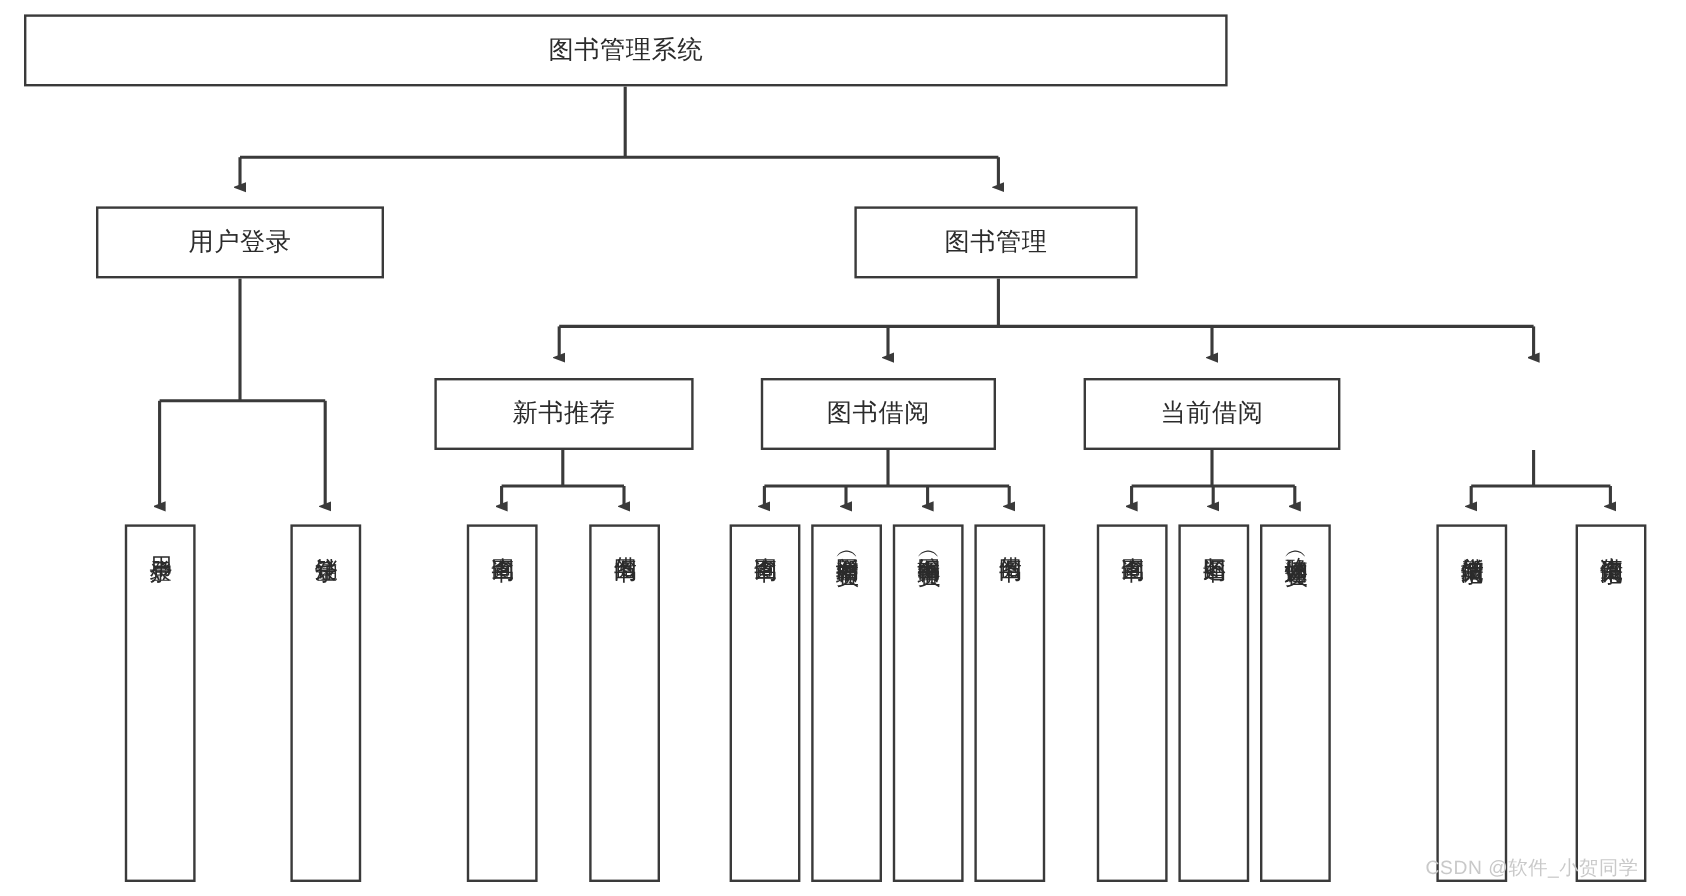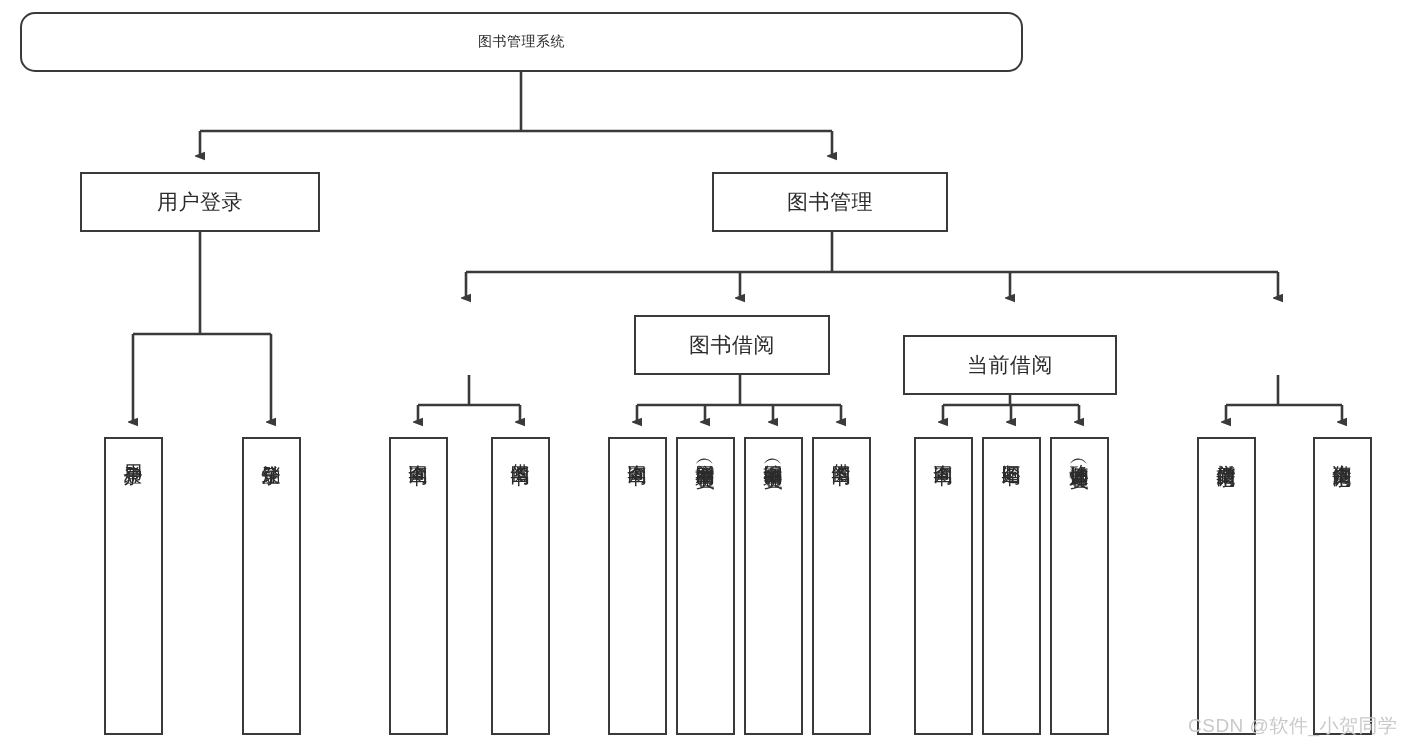--- a/index.html
+++ b/index.html
@@ -36,42 +36,41 @@
     justify-content: center;
     color: #2b2b2b;
   }
   .node-h {
     font-size: 21px;
     letter-spacing: 0.5px;
     line-height: 1.1;
     white-space: nowrap;
   }
   .node-root {
-    font-size: 14px;
-    border-radius: 15px;
+    font-size: 21px;
   }
   .node-leaf {
     font-size: 19px;
     padding: 10px 0 10px 0;
     align-items: flex-start;
     justify-content: center;
   }
   .vtext {
     writing-mode: vertical-rl;
     text-orientation: upright;
     line-height: 1.22;
     letter-spacing: 1px;
     white-space: nowrap;
     display: block;
   }
   .watermark {
     position: absolute;
     left: 1188px;
     top: 713px;
-    font-size: 19px;
+    font-size: 16px;
     color: #c9c9c9;
     white-space: nowrap;
     letter-spacing: 0.5px;
     font-family: "Liberation Sans", "DejaVu Sans", sans-serif;
   }
 </style>
 </head>
 <body>
 
 <div id="diagram-root">
@@ -130,24 +129,27 @@
     <span>图书管理系统</span>
   </div>
 
   <div class="node node-h" style="left:80px; top:172px; width:240px; height:60px;">
     <span>用户登录</span>
   </div>
   <div class="node node-h" style="left:712px; top:172px; width:236px; height:60px;text-align:center;">
     <span>图书管理</span>
   </div>
 
+  <div class="node node-h" style="left:362px; top:315px; width:216px; height:60px;">
+    <span>新书推荐</span>
+  </div>
   <div class="node node-h" style="left:634px; top:315px; width:196px; height:60px;">
     <span>图书借阅</span>
   </div>
-  <div class="node node-h" style="left:903px; top:315px; width:214px; height:60px;margin-top:20px;">
+  <div class="node node-h" style="left:903px; top:315px; width:214px; height:60px;">
     <span>当前借阅</span>
   </div>
 
   <div class="node node-leaf" style="left:104px; top:437px; width:59px; height:298px;">
     <span class="vtext">用户登录</span>
   </div>
   <div class="node node-leaf" style="left:242px; top:437px; width:59px; height:298px;">
     <span class="vtext">注销登录</span>
   </div>
 

